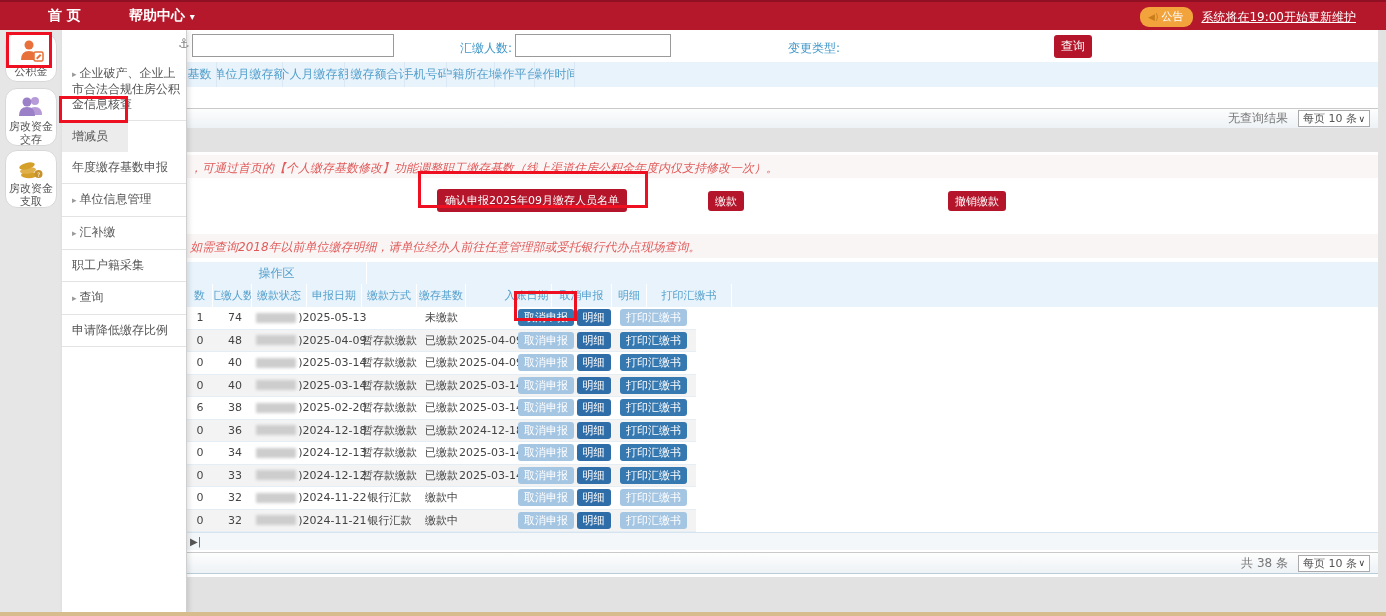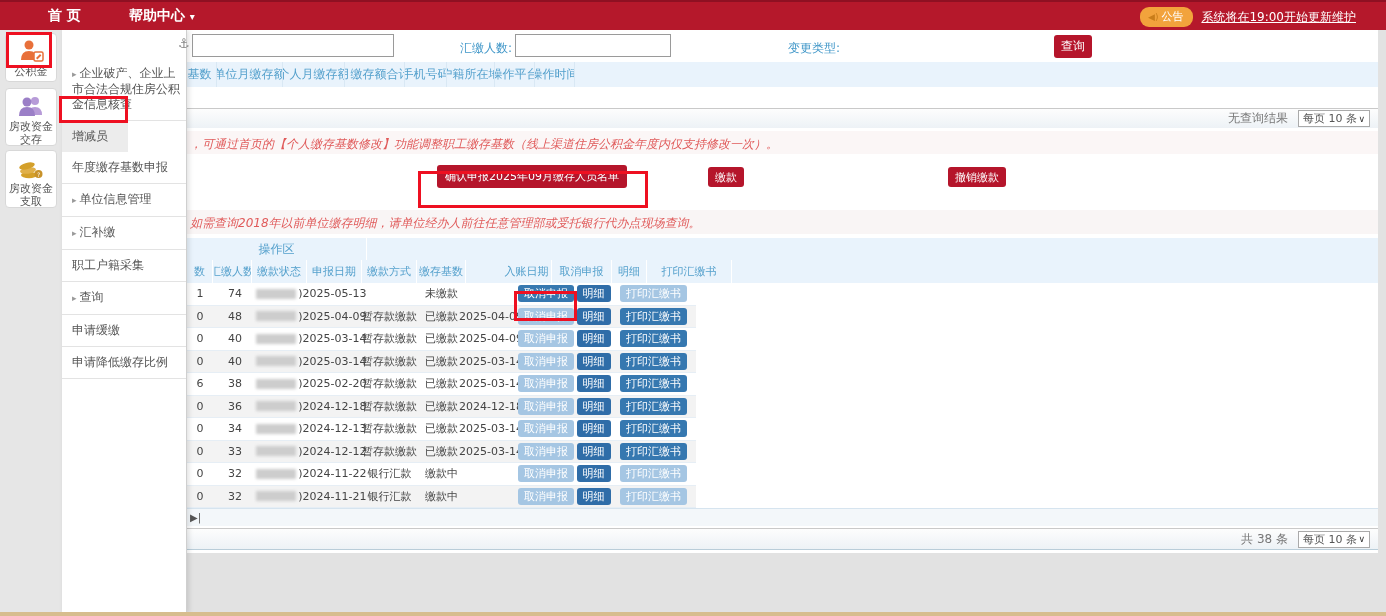--- a/index.html
+++ b/index.html
@@ -11,35 +11,35 @@
   .topbar { position:absolute; left:0; top:0; width:1386px; height:30px; background:#b5182b; border-top:2px solid #8e1022; z-index:8; display:flex; align-items:center; }
   .nav-item { color:#fff; font-size:14px; font-weight:bold; margin-left:48px; cursor:pointer; white-space:nowrap; }
   .nav-item .caret { font-size:10px; font-weight:normal; }
   .notice-area { position:absolute; right:30px; top:0; height:30px; display:flex; align-items:center; gap:8px; }
   .notice-badge { background:#f2a33c; color:#fff; font-size:11px; padding:2px 10px 3px 8px; border-radius:9px; white-space:nowrap; }
   .notice-badge .spk { color:#c87d1a; font-size:9px; margin-right:3px; }
   .notice-link { color:#fff; font-size:12px; text-decoration:underline; white-space:nowrap; cursor:pointer; }
 
   
   .rail { position:absolute; left:0; top:30px; width:62px; height:586px; background:#e6e6e6; z-index:3; }
-  .tile { position:absolute; left:5px; width:52px; background:#fff; border:1px solid #d8d8d8; border-radius:4px; text-align:center; font-size:11px; color:#555; line-height:13px; padding:5px 1px 4px 1px; cursor:pointer; }
+  .tile { position:absolute; left:5px; width:52px; background:#fff; border:1px solid #d8d8d8; border-radius:12px; text-align:center; font-size:11px; color:#555; line-height:13px; padding:5px 1px 4px 1px; cursor:pointer; }
   .tile svg { display:block; margin:0 auto 2px auto; }
   .tile1 { top:3px; height:49px; }
   .tile2 { top:58px; height:58px; }
   .tile3 { top:120px; height:58px; }
 
   
   .popup { position:absolute; left:62px; top:30px; width:125px; height:583px; background:#fff; border-right:1px solid #cfcfcf; box-shadow:2px 0 5px rgba(0,0,0,.12); z-index:5; padding-top:28px; }
   .menu-item { position:relative; padding:8px 6px 8px 10px; font-size:12px; color:#555; border-bottom:1px solid #e3e3e3; cursor:pointer; line-height:15px; }
   .menu-item .arr { color:#999; font-size:9px; margin-right:3px; }
   .menu-item.selected { background:#ececec; width:66px; border-bottom:none; }
 
   
   .panel1 { position:absolute; left:62px; top:30px; width:1316px; height:98px; background:#fff; z-index:1; }
-  .panel2 { position:absolute; left:62px; top:128px; width:1316px; height:425px; background:#fff; z-index:1; }
+  .panel2 { position:absolute; left:62px; top:152px; width:1316px; height:425px; background:#fff; z-index:1; }
 
   
   .frm-input { position:absolute; top:4px; height:23px; border:1px solid #9a9a9a; background:#fff; font-size:12px; padding:0 4px; }
   .lbl { position:absolute; top:10px; color:#3f96c8; font-size:12px; white-space:nowrap; }
   .frm-select { position:absolute; top:4px; height:24px; border:1px solid #8a8a8a; background:#fff; display:flex; align-items:center; justify-content:space-between; padding:0 7px; font-size:12px; color:#444; cursor:pointer; }
   .btn-red { background:#b5152b; color:#fff; border:none; border-radius:3px; font-size:12px; cursor:pointer; font-family:inherit; }
   .query-btn { position:absolute; left:992px; top:5px; width:38px; height:23px; }
 
   
   .t1-header { position:absolute; left:0; top:32px; width:1316px; height:25px; background:#e9f3fc; display:flex; }
@@ -428,21 +428,20 @@
   </div>
 
   <div class="popup" id="popup-menu">
       <div class="menu-item"><span class="arr">▸</span><span>企业破产、企业上市合法合规住房公积金信息核查</span></div>
       <div class="menu-item selected"><span>增减员</span></div>
       <div class="menu-item"><span>年度缴存基数申报</span></div>
       <div class="menu-item"><span class="arr">▸</span><span>单位信息管理</span></div>
       <div class="menu-item"><span class="arr">▸</span><span>汇补缴</span></div>
       <div class="menu-item"><span>职工户籍采集</span></div>
       <div class="menu-item"><span class="arr">▸</span><span>查询</span></div>
-      <div class="menu-item"><span>申请缓缴</span></div>
       <div class="menu-item"><span>申请降低缴存比例</span></div>
     </div>
 
   <div class="anchor">⚓</div>
 
   <div class="anno anno1"></div>
   <div class="anno anno2"></div>
   <div class="anno anno3"></div>
   <div class="anno anno4"></div>
 

